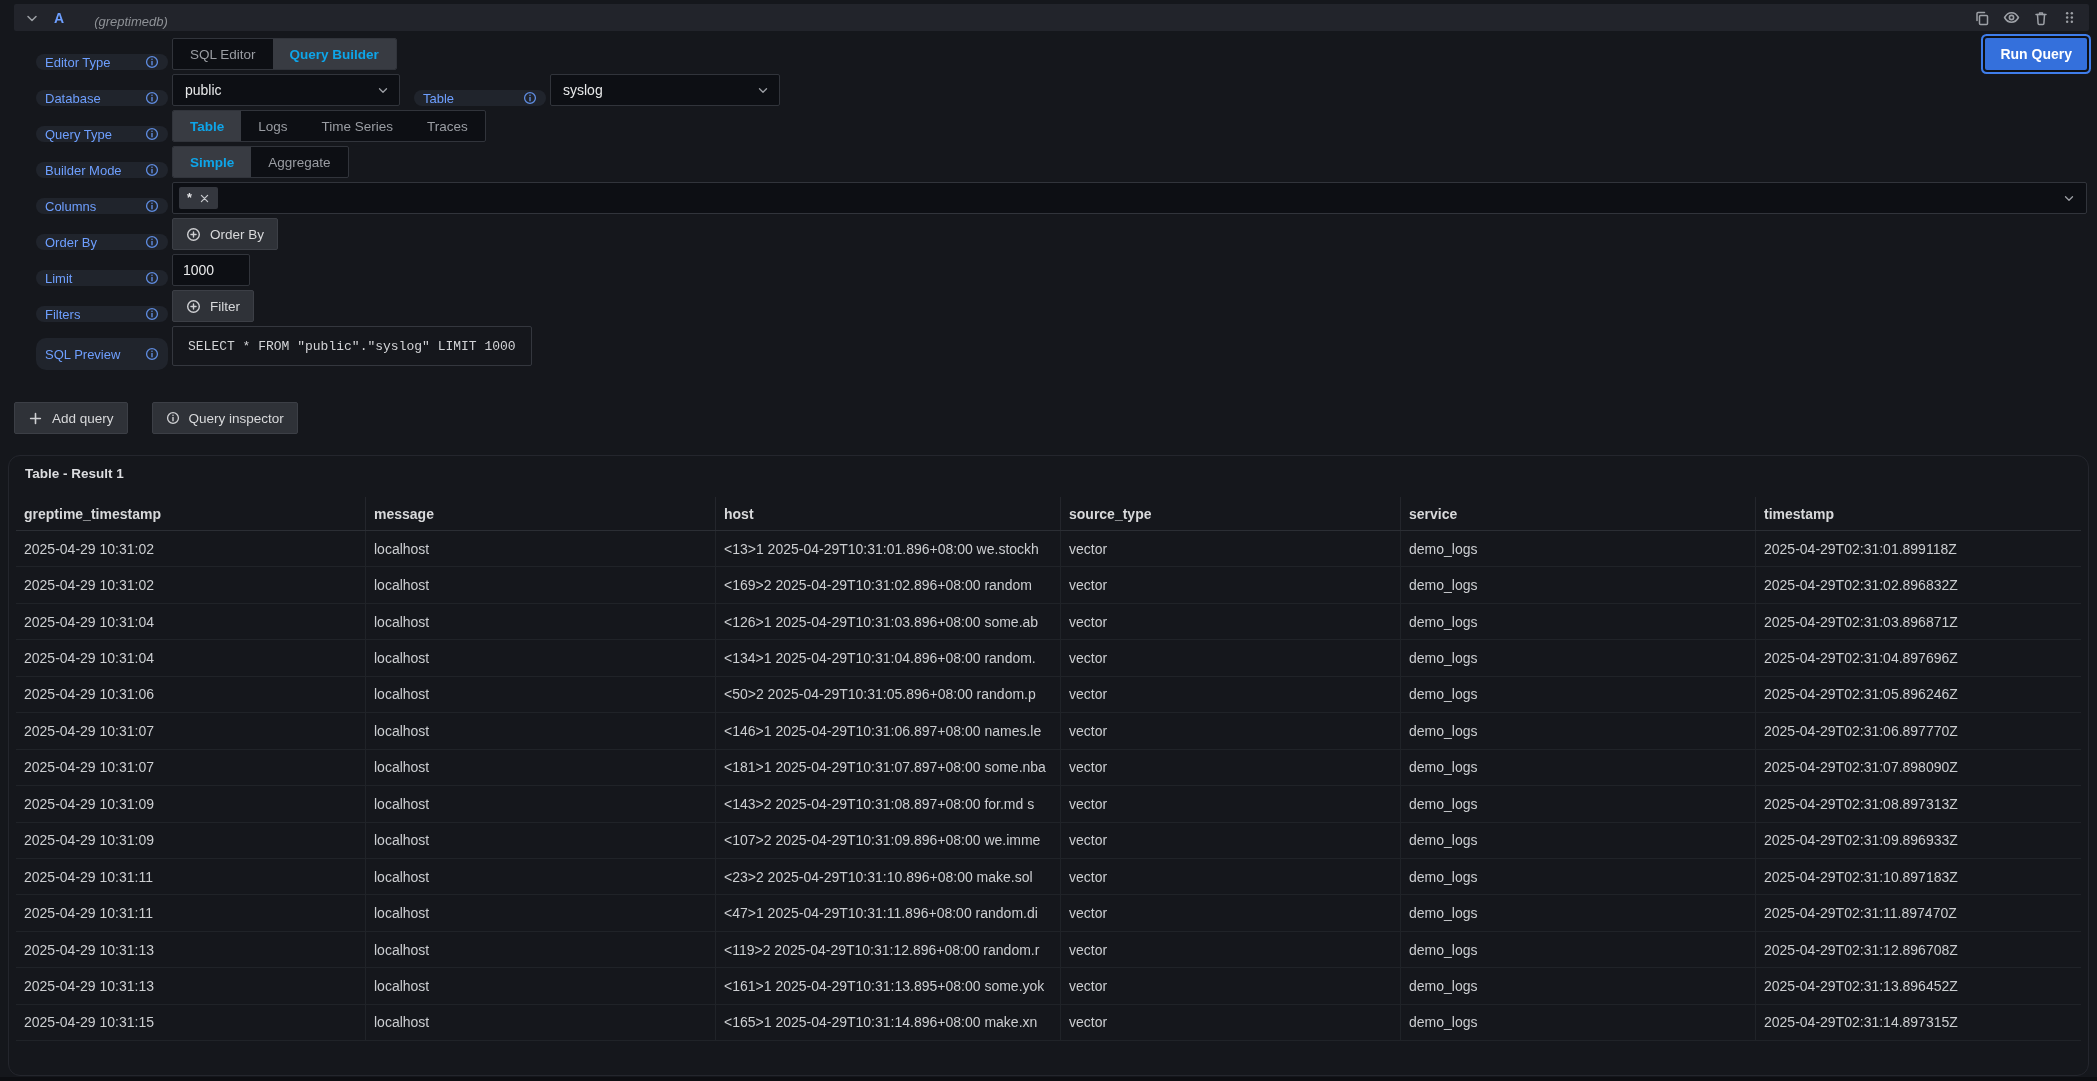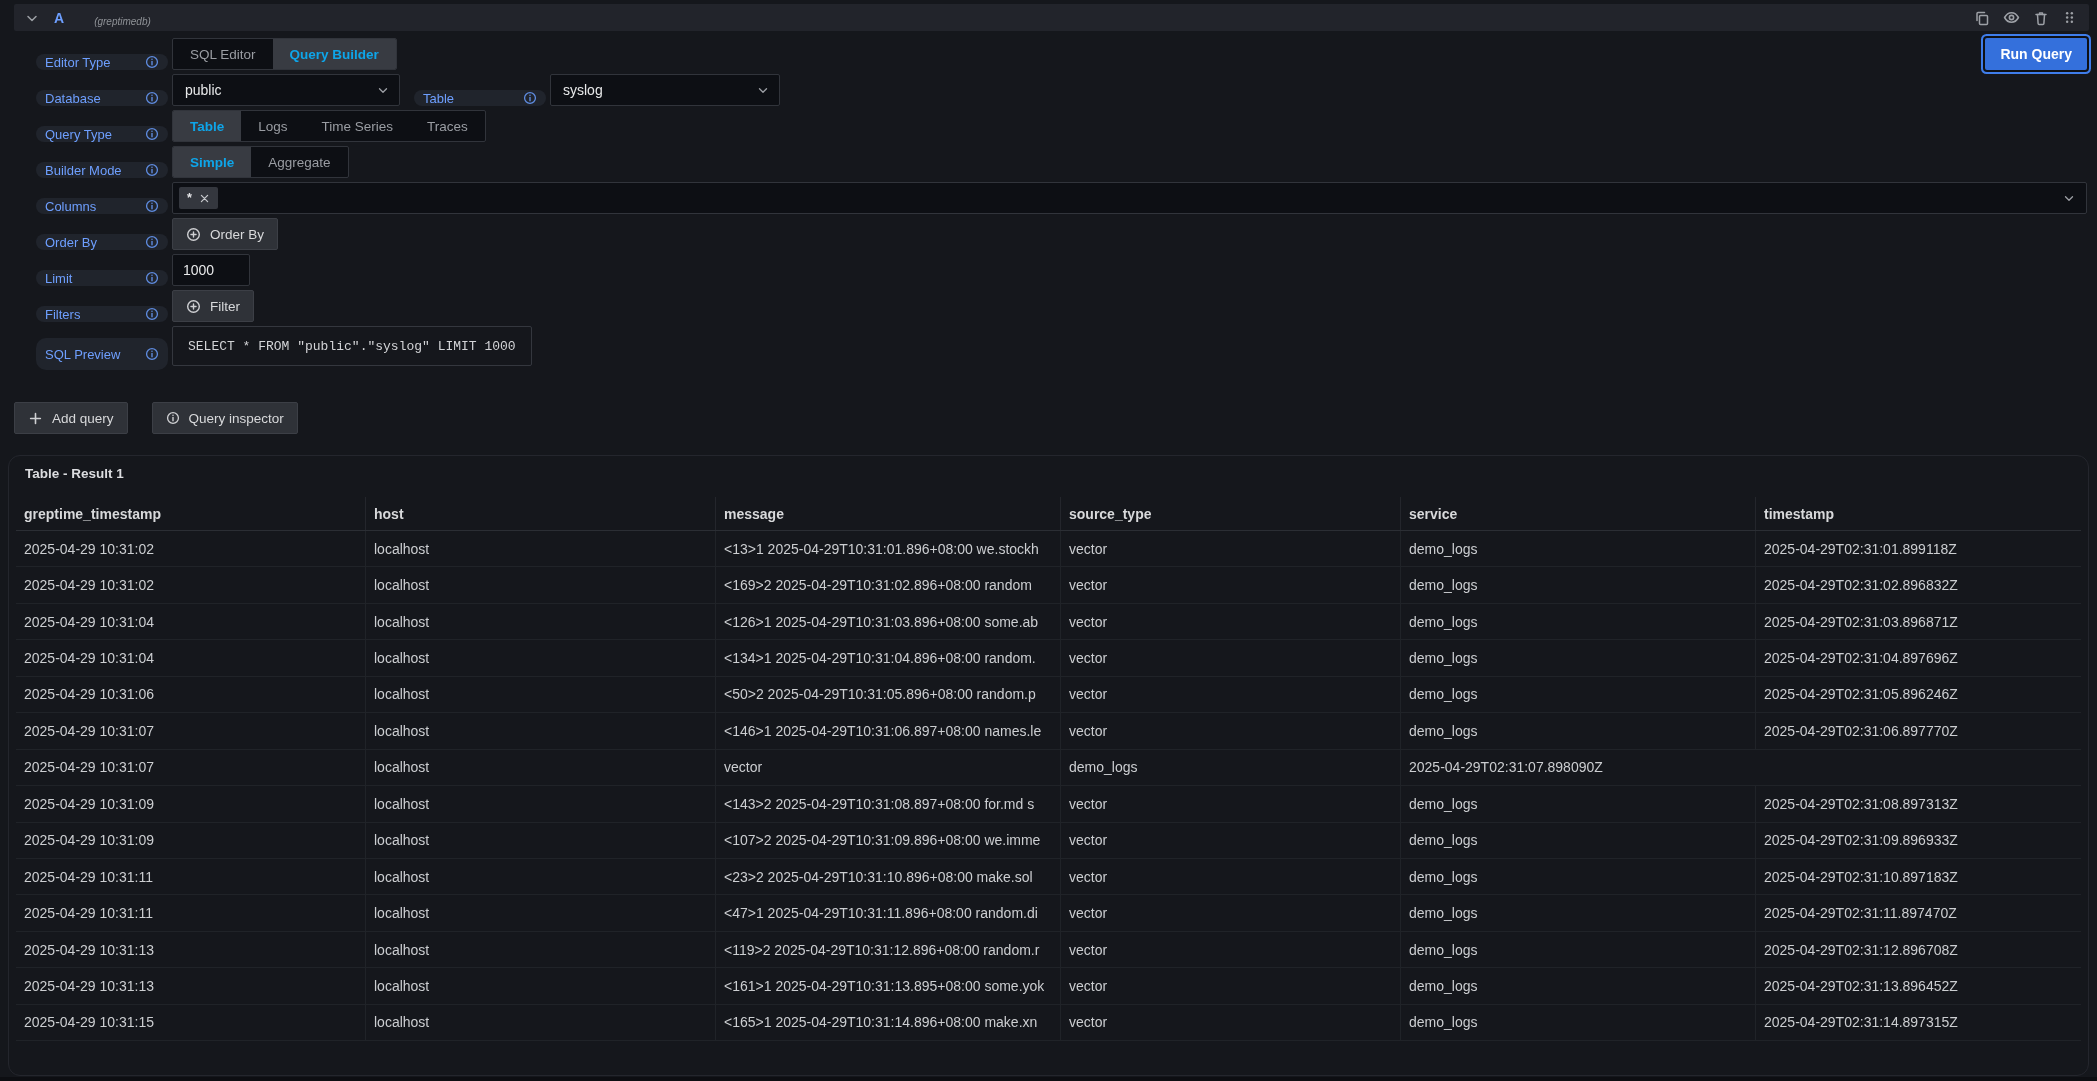--- a/index.html
+++ b/index.html
@@ -4,21 +4,21 @@
 <style>
   * { box-sizing: border-box; }
   body { margin:0; background:#0d0e12; font-family:"Liberation Sans",sans-serif; }
   .screen { position:relative; width:2097px; height:1081px; background:#15171c; overflow:hidden; }
 
   
   .q-header { position:absolute; left:14px; top:4px; right:8px; height:27px; background:#22242b;
               display:flex; align-items:center; padding:0 10px; border-radius:2px; }
   .q-collapse { color:#9da0a6; display:flex; align-items:center; cursor:pointer; }
   .q-refid { color:#6e9fff; font-weight:700; font-size:14px; margin-left:14px; }
-  .q-ds { color:#8e9196; font-style:italic; font-size:10px; margin-left:30px;margin-top:8px; }
+  .q-ds { color:#8e9196; font-style:italic; font-size:13px; margin-left:30px;margin-top:8px; }
   .q-icons { margin-left:auto; display:flex; align-items:center; gap:13px; color:#9da0a6; padding-right:2px; }
   .q-icons .ico { display:flex; cursor:pointer; }
 
   
   .form { position:absolute; left:36px; top:38px; right:10px; display:flex; flex-direction:column; gap:4px; }
   .frow { display:flex; gap:4px; height:32px; align-items:stretch; }
   .frow.tall { height:40px; align-items:center; }
   .flabel { width:132px; min-width:132px; background:#20242c; border-radius:10px; display:flex; align-items:center;
             justify-content:space-between; padding:0 9px; color:#6e9fff; font-size:13px; font-weight:500;margin-top:16px; }
   .flabel .ic { color:#5f8ce0; display:flex; cursor:pointer; }
@@ -344,22 +344,22 @@
         </span>
       <span>Query inspector</span>
     </button>
   </div>
 
   <div class="panel">
     <div class="panel-title">Table - Result 1</div>
     <div class="tgrid">
       <div class="thead">
         <div class="thcell">greptime_timestamp</div>
+        <div class="thcell">message</div>
         <div class="thcell">host</div>
-        <div class="thcell">message</div>
         <div class="thcell">source_type</div>
         <div class="thcell">service</div>
         <div class="thcell">timestamp</div>
       </div>
       <div class="tbody">
           <div class="trow">
     <div class="tcell">2025-04-29 10:31:02</div>
     <div class="tcell">localhost</div>
     <div class="tcell">&lt;13&gt;1 2025-04-29T10:31:01.896+08:00 we.stockh</div>
     <div class="tcell">vector</div>
@@ -402,20 +402,21 @@
     <div class="tcell">2025-04-29 10:31:07</div>
     <div class="tcell">localhost</div>
     <div class="tcell">&lt;146&gt;1 2025-04-29T10:31:06.897+08:00 names.le</div>
     <div class="tcell">vector</div>
     <div class="tcell">demo_logs</div>
     <div class="tcell">2025-04-29T02:31:06.897770Z</div>
   </div>
           <div class="trow">
     <div class="tcell">2025-04-29 10:31:07</div>
     <div class="tcell">localhost</div>
+    <div class="tcell">&lt;181&gt;1 2025-04-29T10:31:07.897+08:00 some.nba</div>
     <div class="tcell">vector</div>
     <div class="tcell">demo_logs</div>
     <div class="tcell">2025-04-29T02:31:07.898090Z</div>
   </div>
           <div class="trow">
     <div class="tcell">2025-04-29 10:31:09</div>
     <div class="tcell">localhost</div>
     <div class="tcell">&lt;143&gt;2 2025-04-29T10:31:08.897+08:00 for.md s</div>
     <div class="tcell">vector</div>
     <div class="tcell">demo_logs</div>

